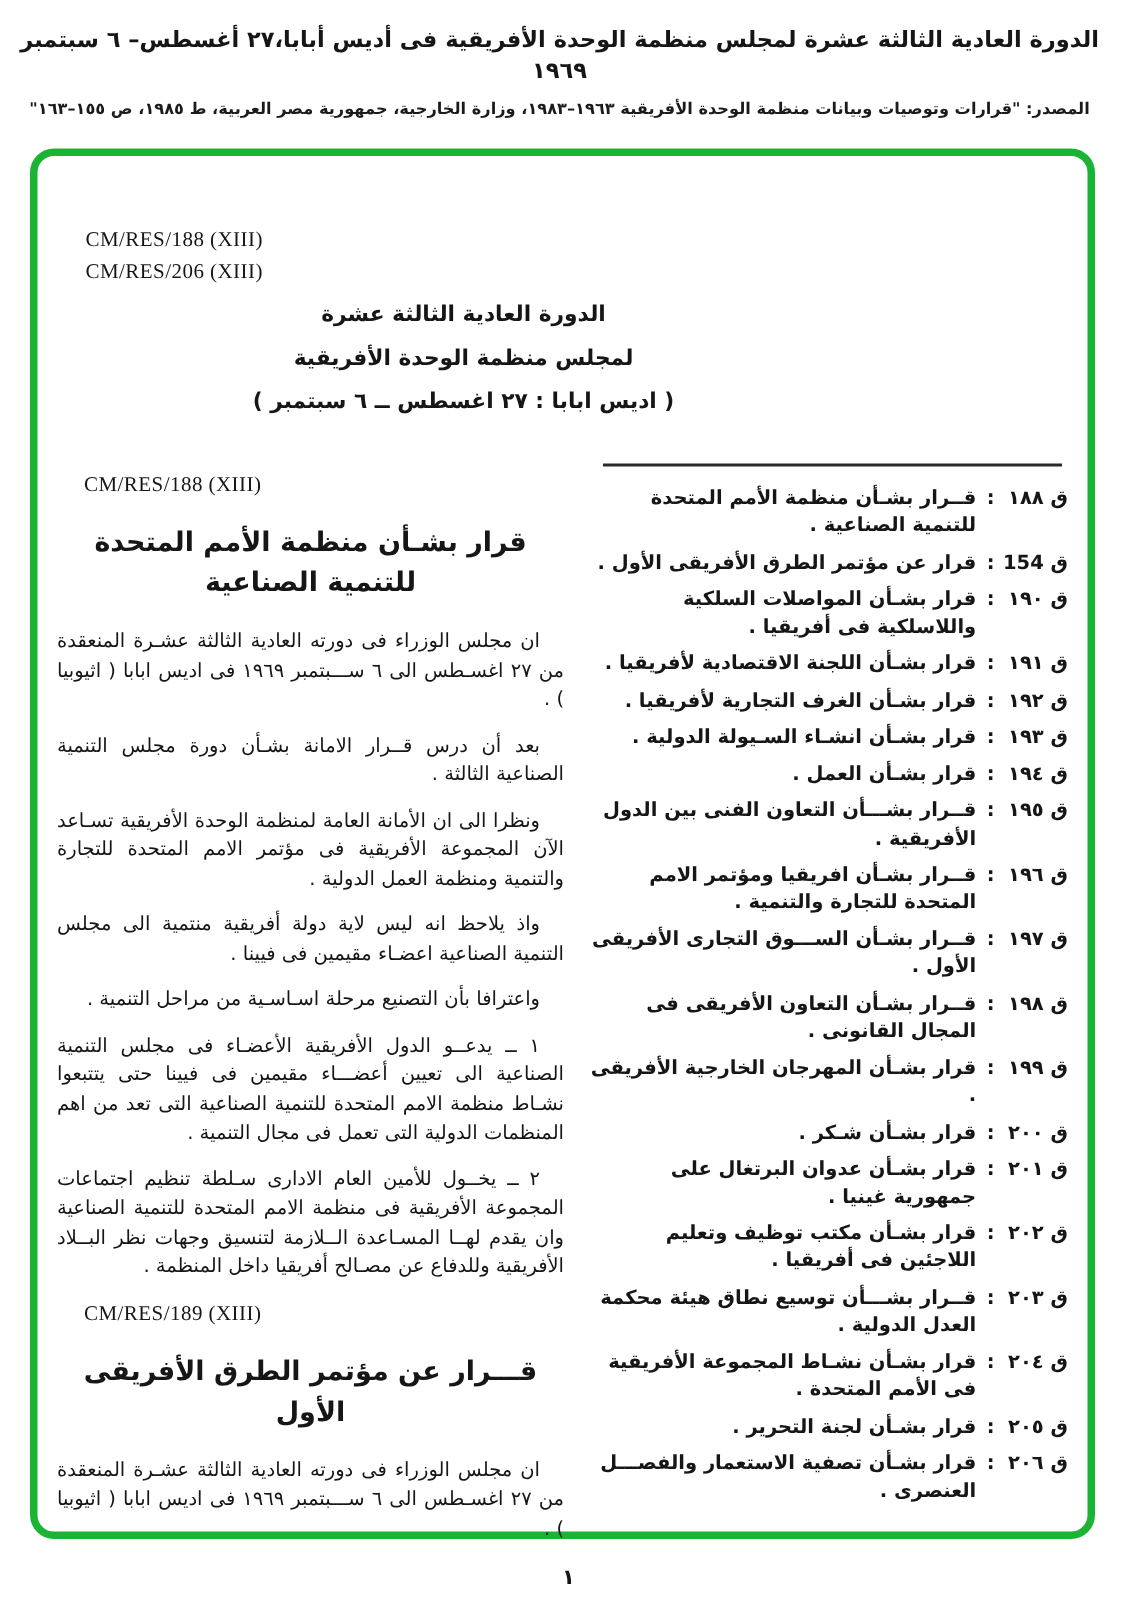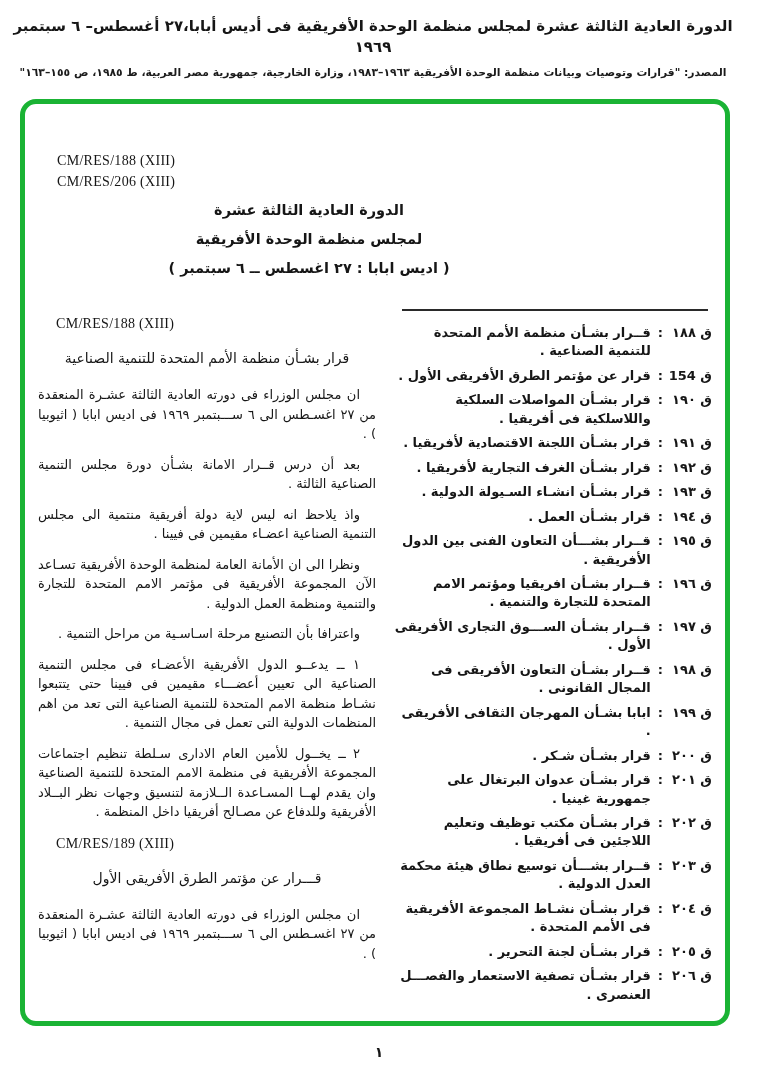--- a/index.html
+++ b/index.html
@@ -38,21 +38,21 @@
   .toc-list{list-style:none;margin:0;padding:0;}
   .toc-item{display:flex;direction:rtl;font-weight:bold;font-size:13px;line-height:1.42;margin-bottom:6px;}
   .toc-num{flex:none;white-space:nowrap;width:44px;}
   .toc-sep{flex:none;padding:0 5px 0 7px;}
   .toc-text{flex:1;}
   .col-body{flex:1;direction:rtl;font-size:13px;line-height:1.5;padding-top:6px;}
   .res-ref{
     direction:ltr;text-align:left;font-family:"Liberation Serif", serif;
     font-size:14px;letter-spacing:.3px;padding-left:18px;margin:0 0 14px;
   }
-  .res-title{text-align:center;font-weight:normal;font-size:14px;margin:0 0 16px;}
+  .res-title{text-align:center;font-weight:bold;font-size:18px;margin:0 0 16px;}
   .res-par{margin:0 0 11px;text-align:justify;text-indent:16px;}
   .res-block2{margin-top:10px;}
   
   .page-num{position:absolute;top:1044px;left:0;right:0;text-align:center;font-size:14px;font-weight:bold;}
 </style>
 </head>
 <body>
 
 <header class="top-header">
   <div class="hdr-line1">الدورة العادية الثالثة عشرة لمجلس منظمة الوحدة الأفريقية فى أديس أبابا،٢٧ أغسطس– ٦ سبتمبر ١٩٦٩</div>
@@ -143,21 +143,21 @@
 
           <li class="toc-item">
             <span class="toc-num">ق ١٩٨</span>
             <span class="toc-sep">:</span>
             <span class="toc-text">قــرار بشـأن التعاون الأفريقى فى المجال القانونى .</span>
           </li>
 
           <li class="toc-item">
             <span class="toc-num">ق ١٩٩</span>
             <span class="toc-sep">:</span>
-            <span class="toc-text">ابابا بشـأن المهرجان الثقافى الأفريقى .</span>
+            <span class="toc-text">قرار بشـأن المهرجان الخارجية الأفريقى .</span>
           </li>
 
           <li class="toc-item">
             <span class="toc-num">ق ٢٠٠</span>
             <span class="toc-sep">:</span>
             <span class="toc-text">قرار بشـأن شـكر .</span>
           </li>
 
           <li class="toc-item">
             <span class="toc-num">ق ٢٠١</span>
@@ -201,23 +201,23 @@
     <article class="col-body">
 
       <div>
         <div class="res-ref">CM/RES/188 (XIII)</div>
         <h2 class="res-title">قرار بشـأن منظمة الأمم المتحدة للتنمية الصناعية</h2>
 
           <p class="res-par">ان مجلس الوزراء فى دورته العادية الثالثة عشـرة المنعقدة من ٢٧ اغسـطس الى ٦ ســـبتمبر ١٩٦٩ فى اديس ابابا ( اثيوبيا ) .</p>
 
           <p class="res-par">بعد أن درس قــرار الامانة بشـأن دورة مجلس التنمية الصناعية الثالثة .</p>
 
+          <p class="res-par">ونظرا الى ان الأمانة العامة لمنظمة الوحدة الأفريقية تسـاعد الآن المجموعة الأفريقية فى مؤتمر الامم المتحدة للتجارة والتنمية ومنظمة العمل الدولية .</p>
+
           <p class="res-par">واذ يلاحظ انه ليس لاية دولة أفريقية منتمية الى مجلس التنمية الصناعية اعضـاء مقيمين فى فيينا .</p>
-
-          <p class="res-par">ونظرا الى ان الأمانة العامة لمنظمة الوحدة الأفريقية تسـاعد الآن المجموعة الأفريقية فى مؤتمر الامم المتحدة للتجارة والتنمية ومنظمة العمل الدولية .</p>
 
           <p class="res-par">واعترافا بأن التصنيع مرحلة اسـاسـية من مراحل التنمية .</p>
 
           <p class="res-par">١ ــ يدعــو الدول الأفريقية الأعضـاء فى مجلس التنمية الصناعية الى تعيين أعضـــاء مقيمين فى فيينا حتى يتتبعوا نشـاط منظمة الامم المتحدة للتنمية الصناعية التى تعد من اهم المنظمات الدولية التى تعمل فى مجال التنمية .</p>
 
           <p class="res-par">٢ ــ يخــول للأمين العام الادارى سـلطة تنظيم اجتماعات المجموعة الأفريقية فى منظمة الامم المتحدة للتنمية الصناعية وان يقدم لهــا المسـاعدة الــلازمة لتنسيق وجهات نظر البــلاد الأفريقية وللدفاع عن مصـالح أفريقيا داخل المنظمة .</p>
 
       </div>
 
       <div class="res-block2">

